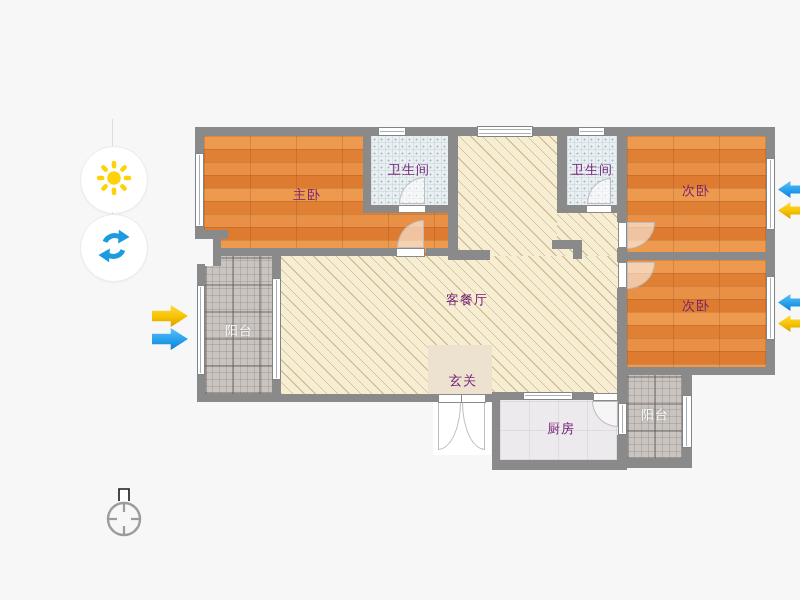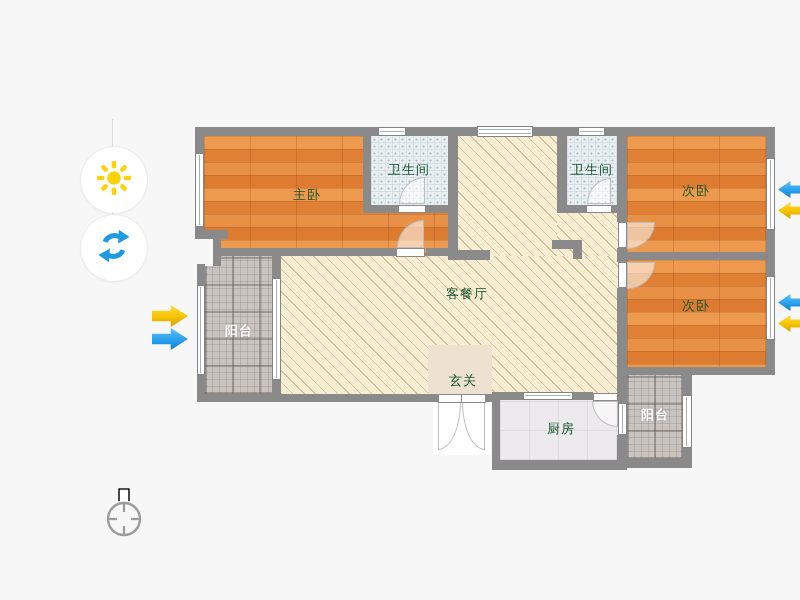--- a/index.html
+++ b/index.html
@@ -42,23 +42,23 @@
   .win3::before{top:30%;}
   .win3::after{content:"";position:absolute;left:1px;right:1px;top:64%;height:1px;background:#a9b0b4;}
   .leaf{background:#fff;border:1px solid #8a8a8a;}
   .arc{background:rgba(255,255,255,.55);border:1px solid #bdbdbd;}
   .arc-tl{border-top-left-radius:100%;}
   .arc-bl{border-bottom-left-radius:100%;}
   .arc-br{border-bottom-right-radius:100%;}
   .whitezone{background:#ffffff;}
 
   
-  .rlbl{position:absolute;transform:translate(-50%,-50%);font-size:13px;color:#14532d;
+  .rlbl{position:absolute;transform:translate(-50%,-50%);font-size:13px;color:#701a75;
     letter-spacing:1px;white-space:nowrap;}
-  .rlbl.light{color:#ffffff;text-shadow:0 0 2px rgba(110,110,110,.55);font-weight:bold;}
+  .rlbl.light{color:#ffffff;text-shadow:0 0 2px rgba(110,110,110,.55);}
 
   
   .arrow{position:absolute;}
   .arrow-r{clip-path:polygon(0 26%,52% 26%,52% 0,100% 50%,52% 100%,52% 74%,0 74%);}
   .arrow-l{clip-path:polygon(100% 26%,48% 26%,48% 0,0 50%,48% 100%,48% 74%,100% 74%);}
   .a-yellow{background:linear-gradient(180deg,#ffd948 0%,#f6c400 52%,#d99e00 100%);}
   .a-blue{background:linear-gradient(180deg,#5fc0f8 0%,#2aa2ee 52%,#0d7fd1 100%);}
 
   
   .badge{position:absolute;left:68px;top:95px;width:89px;height:24px;background:#17a7ec;color:#fff;
@@ -152,21 +152,21 @@
   <div class="abs arc arc-br" style="left:627px;top:262px;width:28px;height:27px;"></div>
   <div class="abs leaf" style="left:618px;top:262px;width:9px;height:26px;"></div>
   <div class="abs arc arc-bl" style="left:592px;top:401px;width:26px;height:26px;"></div>
   <div class="abs leaf" style="left:593px;top:393px;width:25px;height:8px;"></div>
 
   <div class="rlbl" style="left:307px;top:195px;">主卧</div>
   <div class="rlbl" style="left:409px;top:170px;">卫生间</div>
   <div class="rlbl" style="left:592px;top:170px;">卫生间</div>
   <div class="rlbl" style="left:696px;top:191px;">次卧</div>
   <div class="rlbl" style="left:696px;top:306px;">次卧</div>
-  <div class="rlbl" style="left:467px;top:294px;">客餐厅</div>
+  <div class="rlbl" style="left:467px;top:300px;">客餐厅</div>
   <div class="rlbl" style="left:463px;top:381px;">玄关</div>
   <div class="rlbl light" style="left:239px;top:331px;">阳台</div>
   <div class="rlbl light" style="left:655px;top:415px;">阳台</div>
   <div class="rlbl" style="left:561px;top:429px;">厨房</div>
 
   <div class="arrow arrow-r a-yellow" style="left:152px;top:305px;width:36px;height:22px;"></div>
   <div class="arrow arrow-r a-blue" style="left:152px;top:328px;width:36px;height:22px;"></div>
   <div class="arrow arrow-l a-blue" style="left:778px;top:181px;width:26px;height:17px;"></div>
   <div class="arrow arrow-l a-yellow" style="left:778px;top:202px;width:26px;height:17px;"></div>
   <div class="arrow arrow-l a-blue" style="left:778px;top:294px;width:26px;height:17px;"></div>

